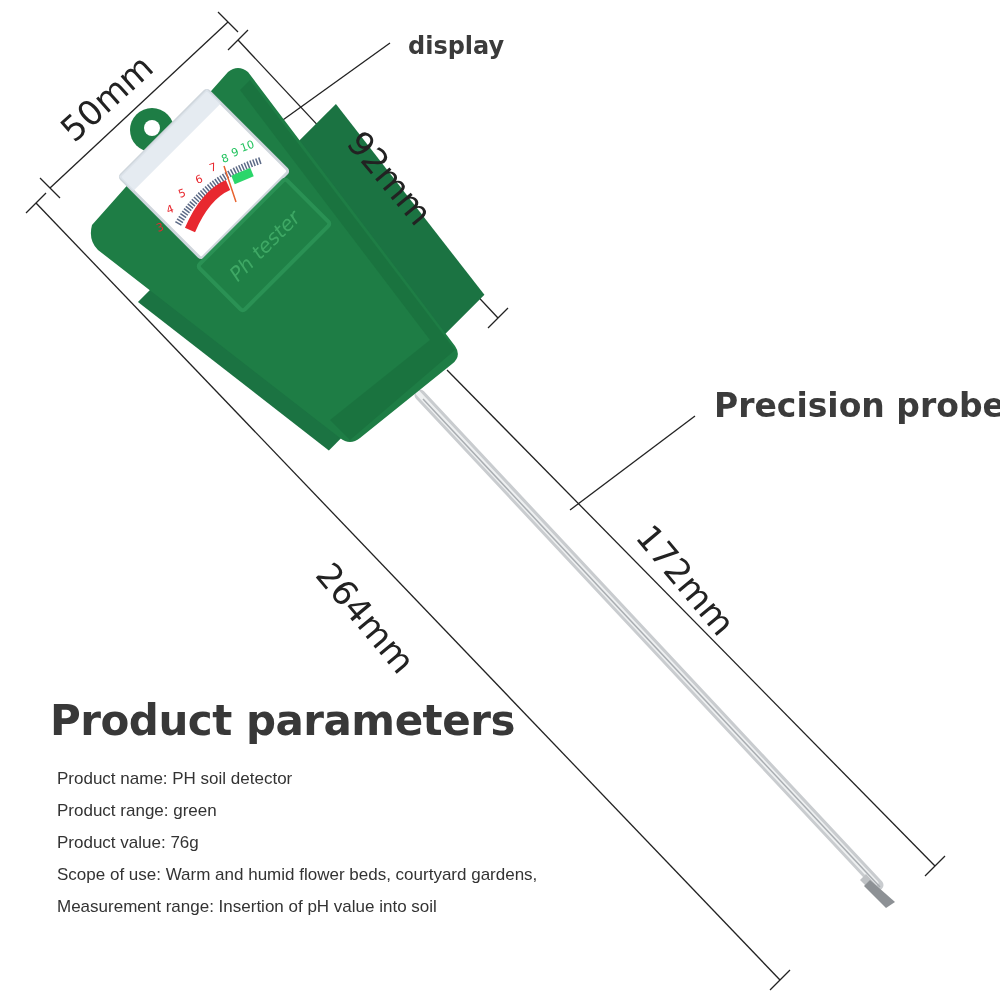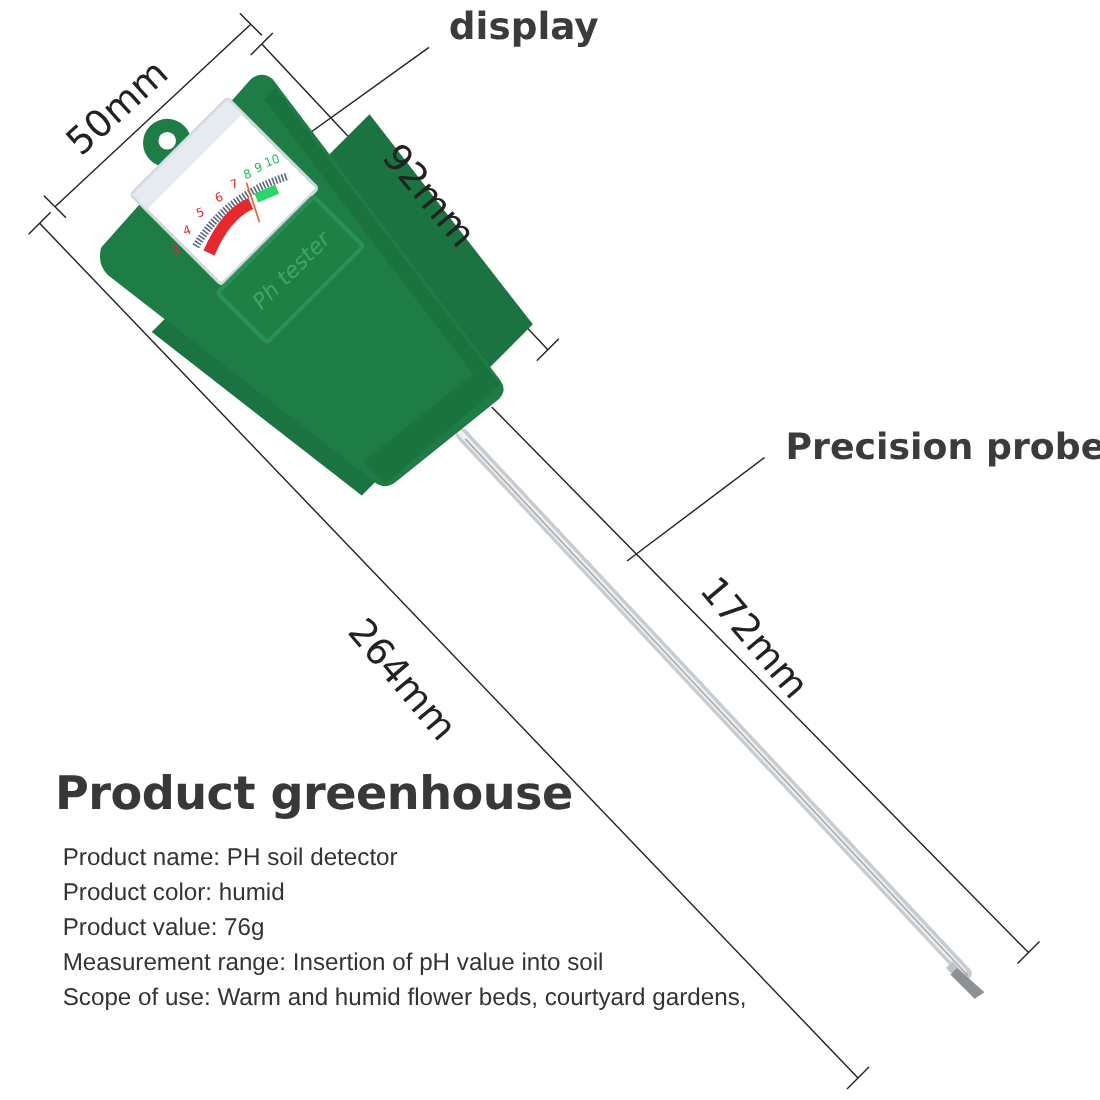--- a/index.html
+++ b/index.html
@@ -1,28 +1,28 @@
 <!DOCTYPE html>
 <html><head>
   <meta charset="utf-8">
   <style>
     html, body { margin: 0; padding: 0; background: #ffffff; }
     body { width: 1000px; height: 1000px; position: relative; overflow: hidden; font-family: "DejaVu Sans", sans-serif; color: #3a3a3a; }
     .stage { position: absolute; left: 0; top: 0; width: 1000px; height: 1000px; }
     svg.art { position: absolute; left: 0; top: 0; }
     .callout { position: absolute; font-weight: bold; color: #3b3b3b; white-space: nowrap; }
-    .callout-display { left: 408px; top: 4px; font-size: 34px; }
+    .callout-display { left: 408px; top: 32px; font-size: 24px; }
     .callout-probe { left: 714px; top: 386px; font-size: 33px; }
     .dim { position: absolute; font-size: 34px; color: #222; white-space: nowrap; transform-origin: center center; font-family: "DejaVu Sans", sans-serif; font-weight: normal; }
     .dim-50 { left: 52px; top: 78px; transform: rotate(-42deg); }
     .dim-92 { left: 335px; top: 158px; transform: rotate(50deg); }
     .dim-172 { left: 620px; top: 560px; transform: rotate(50deg); }
     .dim-264 { left: 300px; top: 598px; transform: rotate(50deg); }
     .params-title { position: absolute; left: 50px; top: 696px; font-size: 42px; font-weight: bold; color: #383838; white-space: nowrap; letter-spacing: -0.5px; }
-    .params-list { position: absolute; left: 57px; top: 763px; width: 640px; font-size: 22px; line-height: 32px; color: #333; font-family: "Liberation Sans", sans-serif; }
+    .params-list { position: absolute; left: 57px; top: 763px; width: 640px; font-size: 17px; line-height: 32px; color: #333; font-family: "Liberation Sans", sans-serif; }
     .params-list div { white-space: nowrap; }
   </style>
 </head>
 <body>
 
 <div class="stage">
 
   <svg class="art" width="1000" height="1000" viewBox="0 0 1000 1000">
 
     <g stroke="#222" stroke-width="1.3" fill="none">
@@ -95,21 +95,21 @@
   </svg>
 
   <div class="callout callout-display">display</div>
   <div class="callout callout-probe">Precision probe</div>
 
   <div class="dim dim-50">50mm</div>
   <div class="dim dim-92">92mm</div>
   <div class="dim dim-172">172mm</div>
   <div class="dim dim-264">264mm</div>
 
-  <div class="params-title">Product greenhouse</div>
+  <div class="params-title">Product parameters</div>
   <div class="params-list">
     <div>Product name: PH soil detector</div>
-    <div>Product color: humid</div>
+    <div>Product range: green</div>
     <div>Product value: 76g</div>
+    <div>Scope of use: Warm and humid flower beds, courtyard gardens,</div>
     <div>Measurement range: Insertion of pH value into soil</div>
-    <div>Scope of use: Warm and humid flower beds, courtyard gardens,</div>
   </div>
 </div>
 
 </body></html>

